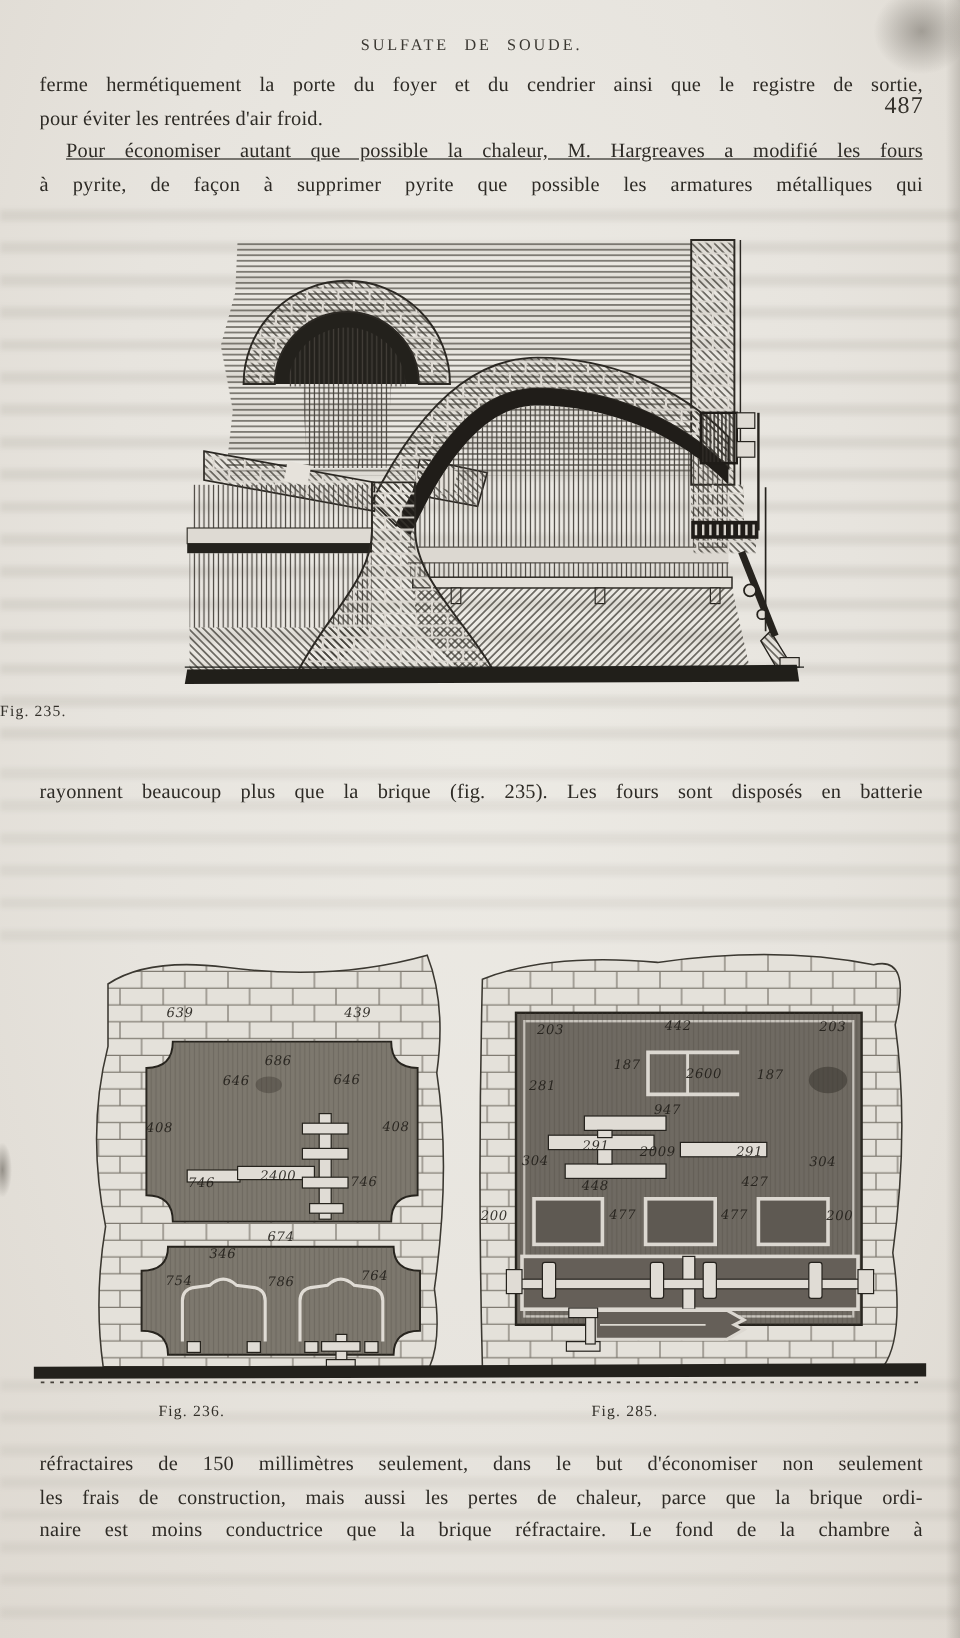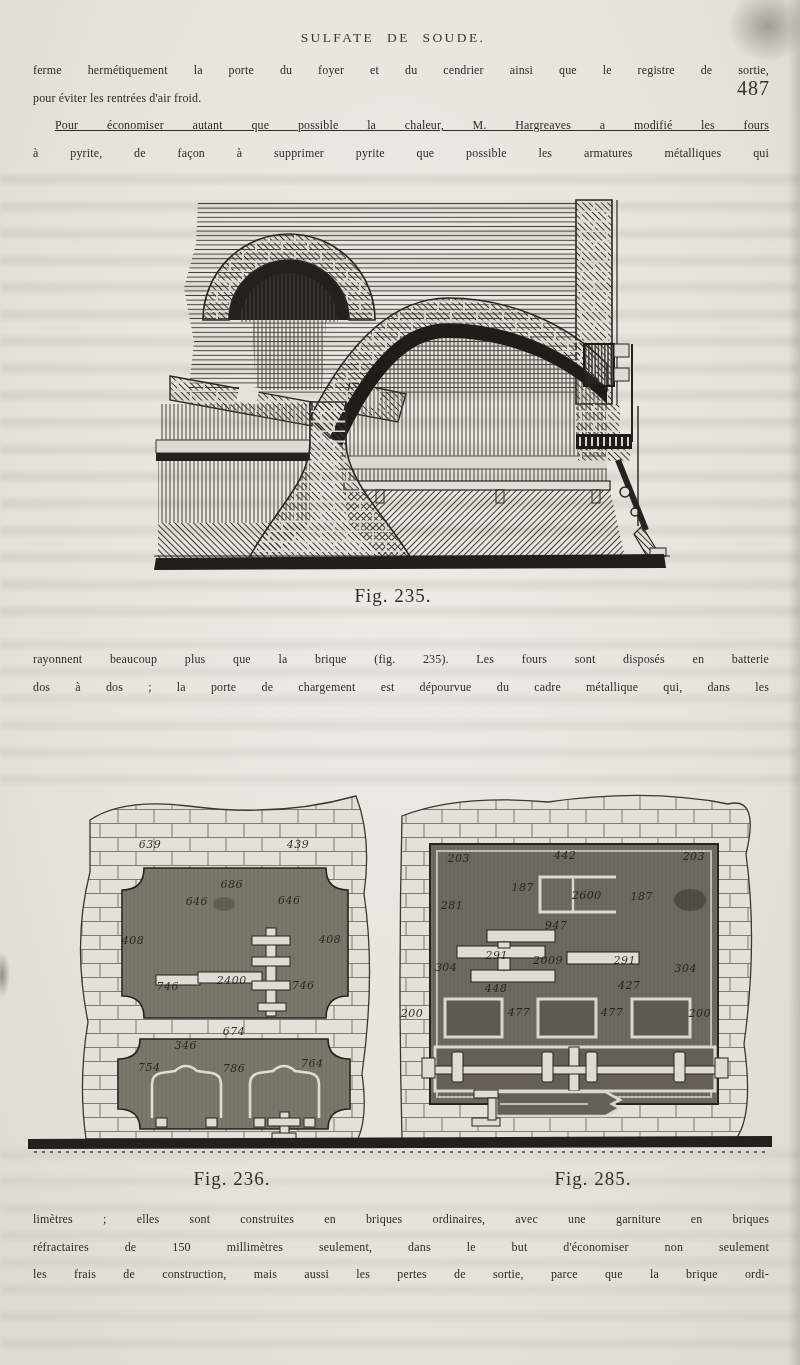--- a/index.html
+++ b/index.html
@@ -10,26 +10,26 @@
   .ghost{position:absolute;left:0;right:0;z-index:0;pointer-events:none;
     background:repeating-linear-gradient(180deg, rgba(114,107,95,.11) 0 9px, rgba(114,107,95,0) 9px 27px);
     filter:blur(2px);}
   .smudge{position:absolute;z-index:0;pointer-events:none;}
   .edge-shade{position:absolute;top:0;right:0;width:12px;height:100%;z-index:3;pointer-events:none;
     background:linear-gradient(to right, rgba(70,64,55,0), rgba(70,64,55,.20));}
   .hdr{position:absolute;top:30px;left:0;right:14px;text-align:center;z-index:2;
     font-size:13.5px;letter-spacing:2.4px;word-spacing:7px;color:#393630;}
   .pageno{position:absolute;top:29px;right:30px;z-index:2;font-size:20px;letter-spacing:1px;color:#35322c;margin-top:48px;}
   .para{position:absolute;left:33px;width:736px;z-index:2;}
-  .para .ln{height:27.5px;line-height:27.5px;font-size:12px;letter-spacing:.15px;
+  .para .ln{height:27.5px;line-height:27.5px;font-size:17px;letter-spacing:.15px;
     text-align:justify;text-align-last:justify;overflow:hidden;white-space:normal;}
   .para .ln.end{text-align-last:auto;}
   .para .ln.ind{text-indent:22px;text-decoration:underline;}
   #p1{top:57px;} #p2{top:112px;} #p3{top:646px;} #p4{top:1206px;}
-  .caption{position:absolute;z-index:2;font-size:19px;letter-spacing:1px;color:#33302a;text-align:center;}
+  .caption{position:absolute;z-index:2;font-size:13px;letter-spacing:1px;color:#33302a;}
   #cap235{top:585px;left:0;right:14px;}
   #cap236{top:1168px;left:132px;width:200px;}
   #cap237{top:1168px;left:493px;width:200px;}
   .figwrap{position:absolute;z-index:1;}
   #fig235{left:152px;top:192px;width:520px;height:386px;}
   #figrow{left:28px;top:782px;width:744px;height:374px;}
   .dim{position:absolute;transform:translate(-50%,-50%);
     font:italic 400 11px "DejaVu Serif", serif;color:#211e19;letter-spacing:.5px;opacity:.9;z-index:2;}
 </style>
 </head>
@@ -147,21 +147,20 @@
       <path d="M486 214V334" stroke="#26231e" stroke-width="1.4"></path>
 
       <path d="M4 366 512 362 514 376 2 378Z" fill="#211f1a"></path>
       <path d="M2 364H518" stroke="#21211c" stroke-width="1"></path>
     </svg>
   </div>
   <div class="caption" id="cap235">Fig. 235.</div>
 
   <div class="para" id="p3">
     <div class="ln">rayonnent beaucoup plus que la brique (fig. 235). Les fours sont disposés en batterie</div>
-    <div class="ln">dos à dos ; la porte de chargement est dépourvue du cadre métallique qui, dans les</div>
   </div>
 
   <div class="figwrap" id="figrow">
     <svg viewBox="0 0 744 374" width="744" height="374">
       <defs>
         <pattern id="bk" patternUnits="userSpaceOnUse" width="36" height="28">
             <path d="M0 13.5H36M0 27.5H36M18 0V13.5M0 13.5V27.5M36 13.5V27.5" stroke="#666157" stroke-width="1.05" fill="none" opacity=".8"></path>
           </pattern>
         <pattern id="bv" patternUnits="userSpaceOnUse" width="4" height="8">
             <path d="M2 0V8" stroke="#46423b" stroke-width="1"></path>
@@ -235,18 +234,18 @@
       <path d="M6 370H738" stroke="#45413a" stroke-width="1.6" stroke-dasharray="3 5"></path>
     </svg>
     <div></div>
     <div></div>
   <span class="dim" style="left: 16.4%; top: 16.7%;">639</span><span class="dim" style="left: 36.3%; top: 16.7%;">439</span><span class="dim" style="left: 27.4%; top: 27.2%;">686</span><span class="dim" style="left: 22.7%; top: 31.7%;">646</span><span class="dim" style="left: 35.1%; top: 31.5%;">646</span><span class="dim" style="left: 14.1%; top: 42.2%;">408</span><span class="dim" style="left: 40.6%; top: 41.9%;">408</span><span class="dim" style="left: 18.8%; top: 54.6%;">746</span><span class="dim" style="left: 27.4%; top: 53%;">2400</span><span class="dim" style="left: 37%; top: 54.3%;">746</span><span class="dim" style="left: 27.7%; top: 66.7%;">674</span><span class="dim" style="left: 21.2%; top: 70.2%;">346</span><span class="dim" style="left: 16.3%; top: 76.1%;">754</span><span class="dim" style="left: 27.7%; top: 76.6%;">786</span><span class="dim" style="left: 38.2%; top: 75%;">764</span><span class="dim" style="left: 57.9%; top: 20.2%;">203</span><span class="dim" style="left: 72.2%; top: 19.4%;">442</span><span class="dim" style="left: 89.5%; top: 19.9%;">203</span><span class="dim" style="left: 66.5%; top: 28.2%;">187</span><span class="dim" style="left: 75.1%; top: 30.1%;">2600</span><span class="dim" style="left: 82.5%; top: 30.6%;">187</span><span class="dim" style="left: 57%; top: 32.8%;">281</span><span class="dim" style="left: 71%; top: 38.2%;">947</span><span class="dim" style="left: 63%; top: 46.2%;">291</span><span class="dim" style="left: 69.9%; top: 47.6%;">2009</span><span class="dim" style="left: 80.2%; top: 47.6%;">291</span><span class="dim" style="left: 56.2%; top: 49.5%;">304</span><span class="dim" style="left: 88.4%; top: 49.7%;">304</span><span class="dim" style="left: 62.9%; top: 55.1%;">448</span><span class="dim" style="left: 80.8%; top: 54.3%;">427</span><span class="dim" style="left: 51.6%; top: 61.8%;">200</span><span class="dim" style="left: 66%; top: 61.6%;">477</span><span class="dim" style="left: 78.5%; top: 61.6%;">477</span><span class="dim" style="left: 90.3%; top: 61.8%;">200</span></div>
 
   <div class="caption" id="cap236">Fig. 236.</div>
   <div class="caption" id="cap237">Fig. 285.</div>
 
   <div class="para" id="p4">
-    <div class="ln">limètres ; elles sont construites en briques ordinaires, avec une garniture en briques</div>
     <div class="ln">réfractaires de 150 millimètres seulement, dans le but d'économiser non seulement</div>
-    <div class="ln">les frais de construction, mais aussi les pertes de sortie, parce que la brique ordi-</div>
+    <div class="ln">les frais de construction, mais aussi les pertes de chaleur, parce que la brique ordi-</div>
+    <div class="ln">naire est moins conductrice que la brique réfractaire. Le fond de la chambre à</div>
   </div>
 
 </div>
 
 </body></html>

